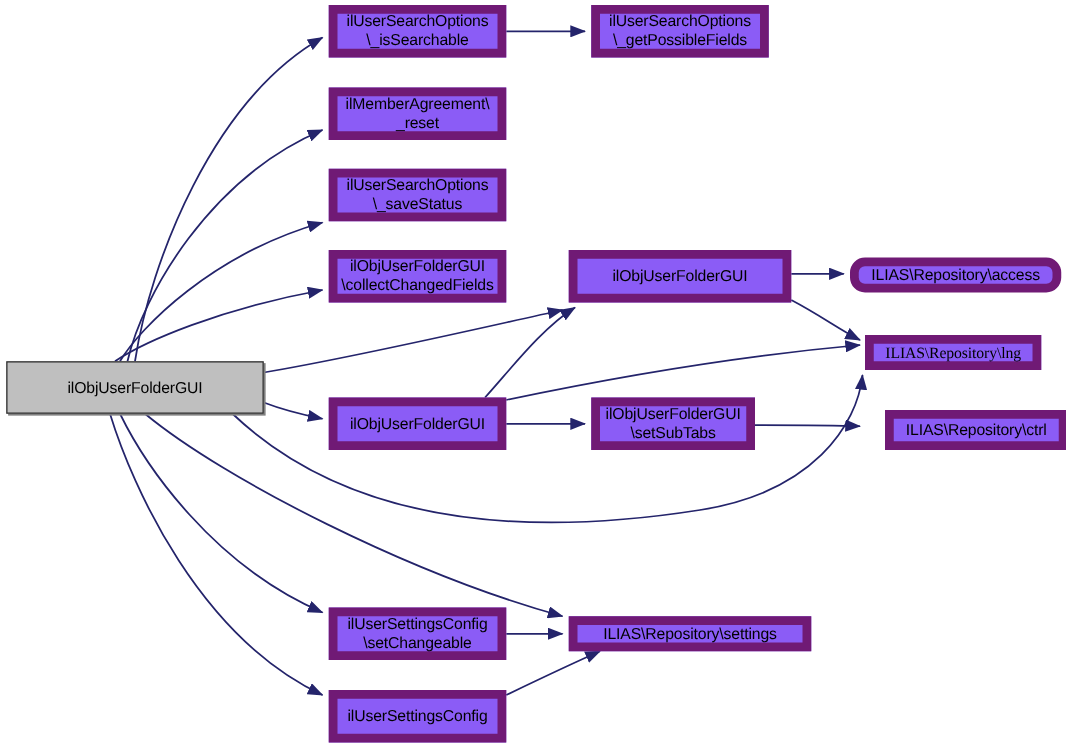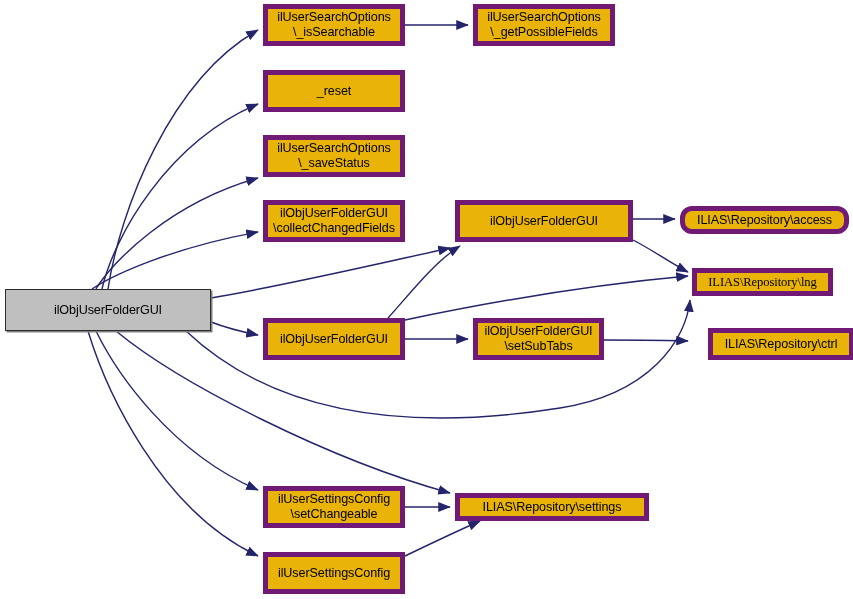--- a/index.html
+++ b/index.html
@@ -20,22 +20,22 @@
     position: absolute;
     left: 0;
     top: 0;
     width: 853px;
     height: 599px;
     pointer-events: none;
   }
   .node {
     position: absolute;
     box-sizing: border-box;
-    border: 5px solid #701a75;
-    background: #eab308;
+    border: 7px solid #701a75;
+    background: #8b5cf6;
     color: #000000;
     font-size: 12.6px;
     line-height: 15px;
     text-align: center;
     display: flex;
     flex-direction: column;
     align-items: center;
     justify-content: center;
     white-space: pre-line;
     letter-spacing: -0.1px;
@@ -81,21 +81,21 @@
         <path d="M 405,339 C 428,339 446,339 468,339" fill="none" stroke="#24246b" stroke-width="1.4" marker-end="url(#arrowhead)"></path>
         <path d="M 604,340 C 636,340 664,340 688,341" fill="none" stroke="#24246b" stroke-width="1.4" marker-end="url(#arrowhead)"></path>
         <path d="M 405,507 C 424,507 436,507 450,507" fill="none" stroke="#24246b" stroke-width="1.4" marker-end="url(#arrowhead)"></path>
         <path d="M 405,556 C 430,544 455,532 480,521" fill="none" stroke="#24246b" stroke-width="1.4" marker-end="url(#arrowhead)"></path>
       </g>
   </svg>
   <div id="nodes-group">
       <div class="node current" style="left: 5px; top: 289px; width: 206px; height: 42px;"><span class="label">ilObjUserFolderGUI</span></div>
       <div class="node" style="left: 263px; top: 4px; width: 142px; height: 42px;"><span class="label">ilUserSearchOptions</span><span class="label">\_isSearchable</span></div>
       <div class="node" style="left: 473px; top: 4px; width: 142px; height: 42px;"><span class="label">ilUserSearchOptions</span><span class="label">\_getPossibleFields</span></div>
-      <div class="node" style="left: 263px; top: 70px; width: 142px; height: 42px;"><span class="label">_reset</span></div>
+      <div class="node" style="left: 263px; top: 70px; width: 142px; height: 42px;"><span class="label">ilMemberAgreement\</span><span class="label">_reset</span></div>
       <div class="node" style="left: 263px; top: 135px; width: 142px; height: 42px;"><span class="label">ilUserSearchOptions</span><span class="label">\_saveStatus</span></div>
       <div class="node" style="left: 263px; top: 200px; width: 142px; height: 42px;"><span class="label">ilObjUserFolderGUI</span><span class="label">\collectChangedFields</span></div>
       <div class="node" style="left: 455px; top: 200px; width: 178px; height: 42px;"><span class="label">ilObjUserFolderGUI</span></div>
       <div class="node" style="left: 680px; top: 206px; width: 169px; height: 28px; border-radius: 12px;"><span class="label">ILIAS\Repository\access</span></div>
       <div class="node" style="left: 692px; top: 268px; width: 141px; height: 28px; font-family: Liberation Serif, serif;"><span class="label">ILIAS\Repository\lng</span></div>
       <div class="node" style="left: 708px; top: 328px; width: 146px; height: 32px;"><span class="label">ILIAS\Repository\ctrl</span></div>
       <div class="node" style="left: 263px; top: 318px; width: 142px; height: 42px;"><span class="label">ilObjUserFolderGUI</span></div>
       <div class="node" style="left: 473px; top: 318px; width: 131px; height: 42px;"><span class="label">ilObjUserFolderGUI</span><span class="label">\setSubTabs</span></div>
       <div class="node" style="left: 263px; top: 486px; width: 142px; height: 42px;"><span class="label">ilUserSettingsConfig</span><span class="label">\setChangeable</span></div>
       <div class="node" style="left: 263px; top: 552px; width: 142px; height: 42px;"><span class="label">ilUserSettingsConfig</span></div>

